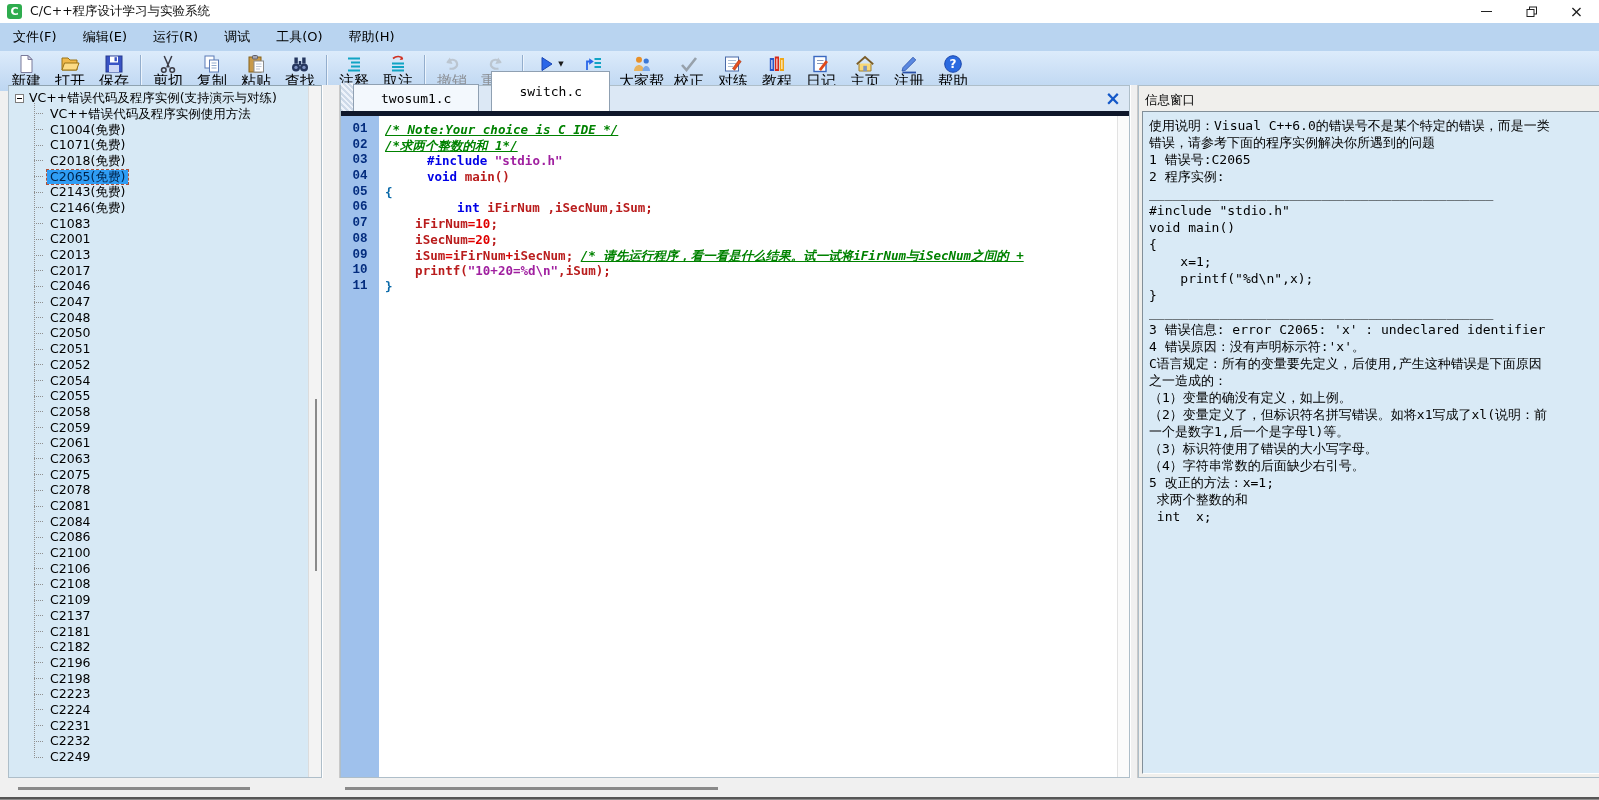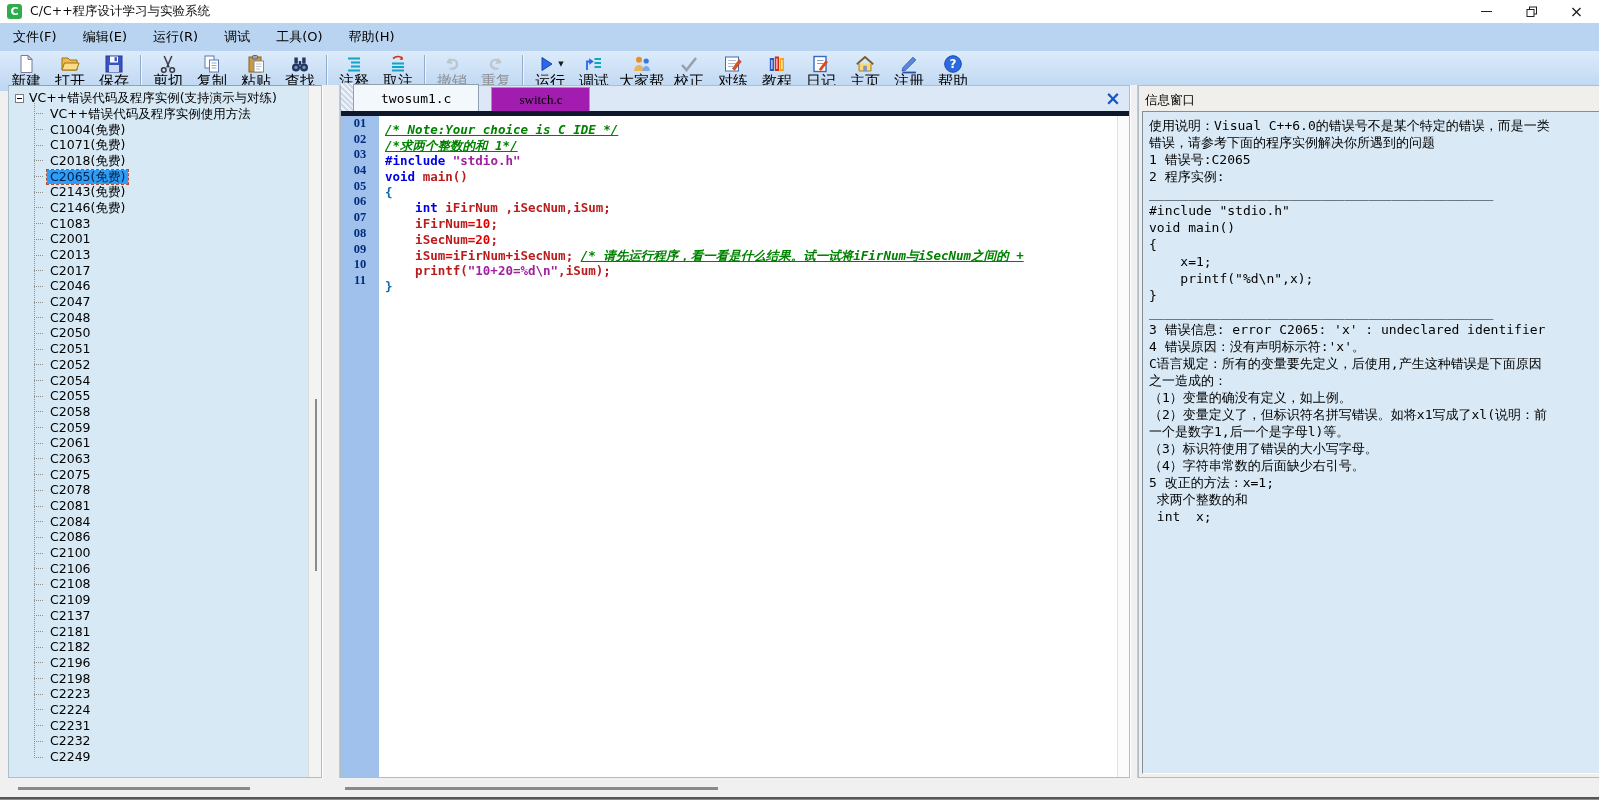--- a/index.html
+++ b/index.html
@@ -51,32 +51,32 @@
   .tree-vthumb { position:absolute; left:6px; width:2px; top:313px; height:172px; background:#8a8a8a; }
 
   
   .editor-panel { width:790px; height:100%; background:#ffffff; border:1px solid #aebec9; display:flex; flex-direction:column; }
   .tabbar { height:30px; background:#dce8f5; display:flex; align-items:flex-end; border-bottom:5px solid #0f172a; position:relative; }
   .tab-hatch { width:12px; height:28px; align-self:flex-end;
                background:repeating-linear-gradient(45deg,#cdd9e8 0 2px,#eef3fa 2px 4px); }
   .tab { font-family:"DejaVu Sans Mono", monospace; font-size:13px; color:#000; text-align:center;
          border:1px solid #8fa0b2; border-bottom:none; padding:0 27px; display:flex; align-items:center; justify-content:center; }
   .tab.active { background:#f3f8fd; height:27px; }
-  .tab.inactive { background:#a21caf; height:24px; margin-left:12px;font-family:Liberation Serif, serif; }
+  .tab.inactive { background:#ffffff; height:40px; margin-left:12px; }
   .tab-close { position:absolute; right:8px; top:3px; color:#1458c8; font-size:19px; font-weight:bold; line-height:19px; }
   .editor-body { flex:1; display:flex; overflow:hidden; }
-  .gutter { width:38px; background:#9fc1ec; color:#032c7e; font-family:Liberation Serif, serif; font-weight:bold;
-            font-size:12.5px; text-align:center; }
+  .gutter { width:38px; background:#9fc1ec; color:#032c7e; font-family:Liberation Mono, monospace; font-weight:bold;
+            font-size:12.5px; text-align:center; padding-top:6px; }
   .gutter div { line-height:15.7px; height:15.7px; }
   .code { flex:1; background:#fff; padding:6px 0 0 6px; font-family:"DejaVu Sans Mono", monospace; font-weight:bold;
           font-size:12.5px; overflow:hidden; }
   .code .cl { white-space:pre; line-height:15.7px; height:15.7px; }
   .ed-vscroll { width:12px; background:#fbfbfb; border-left:1px solid #e2e2e2; }
   .seg-c { color:#008200; font-style:italic;text-decoration:underline; }
-  .seg-k { color:#0000e6; }
+  .seg-k { color:#0000e6;margin-left:42px; }
   .seg-s { color:#a020a0; }
   .seg-n { color:#e00000; }
   .seg-b { color:#0868a8; }
   .seg-p { color:#b91c1c; }
 
   
   .info-panel { width:469px; height:100%; background:#f0efec; border:1px solid #aebec9; padding:2px 3px 3px;
                 display:flex; flex-direction:column; }
   .info-header { height:23px; font-size:12.5px; color:#000; padding:4px 3px 0; }
   .info-content { flex:1; background:#d9eaf6; border:1px solid #828f99; border-right-color:#fdfdfd; border-bottom-color:#fdfdfd;

